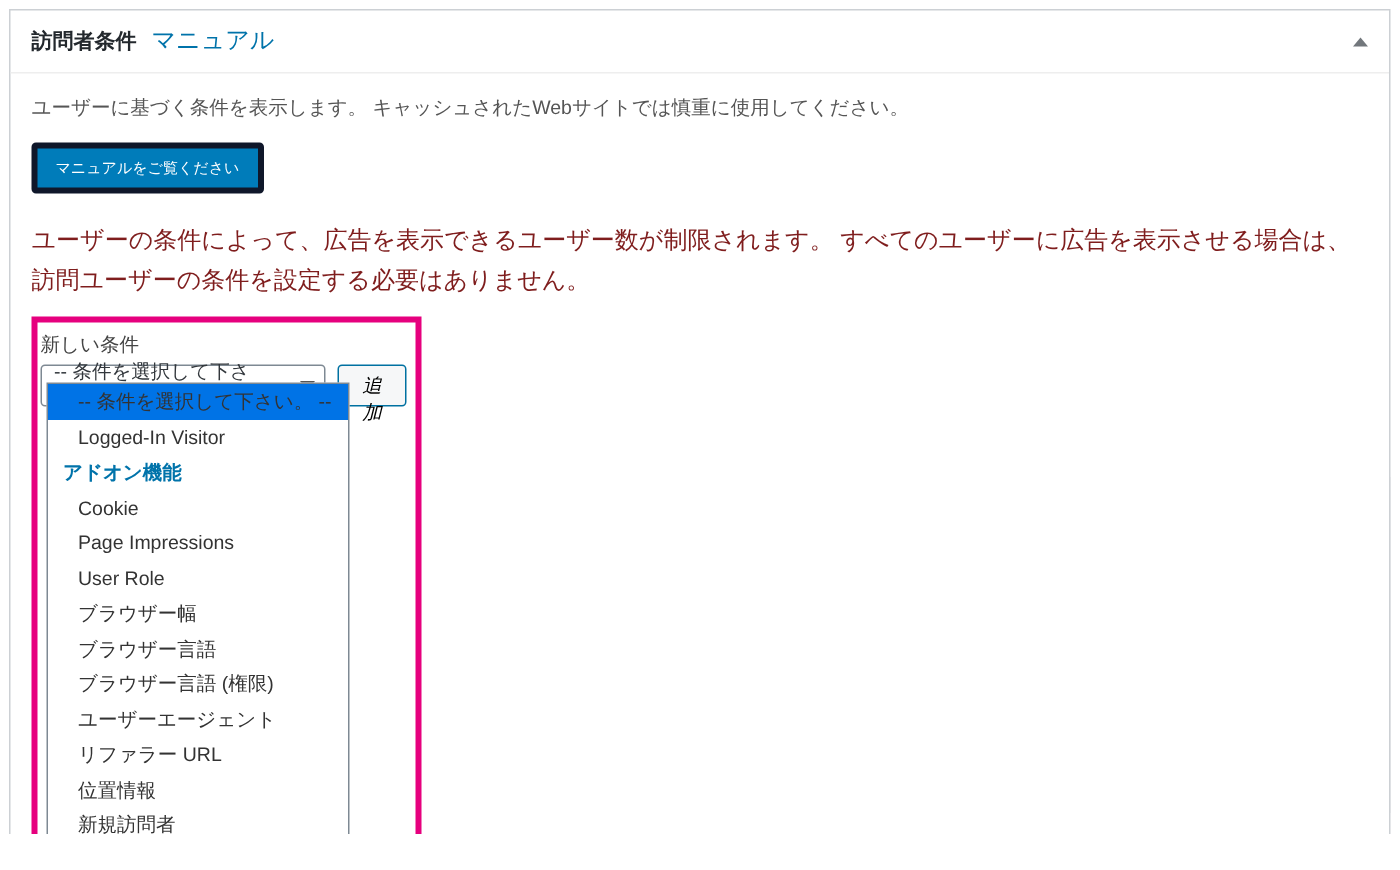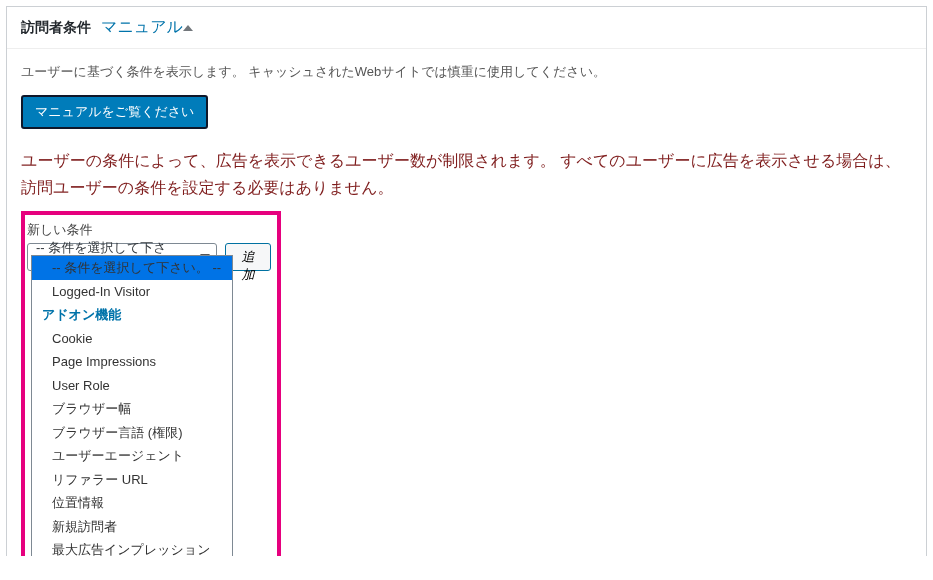--- a/index.html
+++ b/index.html
@@ -1,24 +1,24 @@
 <!DOCTYPE html>
 <html><head>
   <meta charset="utf-8">
   <style>
     * { box-sizing: border-box; margin: 0; padding: 0; }
     body { font-family: -apple-system, "Segoe UI", Arial, sans-serif; font-size: 13px; color: #444; background: #fff; padding: 6px; width: 933px; }
     .panel { border: 1px solid #ccd0d4; margin-bottom: 8px; background: #fff; }
-    .panel-header { padding: 10px 14px; border-bottom: 1px solid #eee; display: flex; align-items: center; justify-content: flex-start; }
+    .panel-header { padding: 10px 14px; border-bottom: 1px solid #eee; display: flex; align-items: center; justify-content: space-between; }
     .panel-title { font-size: 14px; font-weight: bold; color: #23282d; display: flex; align-items: center; gap: 10px; }
     .manual-link { color: #0073aa; font-size: 16px; font-weight: normal; }
     .triangle-up { width: 0; height: 0; border-left: 5px solid transparent; border-right: 5px solid transparent; border-bottom: 6px solid #72777c; }
     .panel-body { padding: 14px; }
     .description { color: #555; margin-bottom: 14px; font-size: 13px; }
-    .btn-primary { background: #007cba; color: #fff; border: 2px solid #0f172a; padding: 6px 12px; font-size: 13px; cursor: pointer; border-radius: 3px; margin-bottom: 18px; }
+    .btn-primary { background: #007cba; color: #fff; border: 4px solid #0f172a; padding: 6px 12px; font-size: 10px; cursor: pointer; border-radius: 3px; margin-bottom: 18px; }
     .note { color: #7f1d1d; font-size: 16px; line-height: 1.7; }
     .condition-label { font-size: 13px; color: #444; margin-bottom: 4px; }
     .select-row { display: flex; align-items: flex-start; gap: 8px; position: relative; }
     .select-box { width: 202px; height: 28px; border: 1px solid #7e8993; border-radius: 3px; padding: 0 24px 0 8px; font-size: 13px; color: #32373c; background: #fff; display: flex; align-items: center; position: relative; cursor: pointer; }
     .chevron { position: absolute; right: 6px; top: 50%; transform: translateY(-50%); width: 0; height: 0; border-left: 5px solid transparent; border-right: 5px solid transparent; border-top: 6px solid #555; }
     .btn-add { background: #f6f7f8; color: #000000; border: 1px solid #0071a1; padding: 4px 10px; font-size: 13px; cursor: pointer; border-radius: 3px; height: 28px; font-style: italic; }
     .highlight-box { border: 4px solid #e6007e; padding: 6px 6px 8px 2px; margin-top: 10px; position: relative; width: 260px; }
     .dropdown-list { position: absolute; top: 40px; left: 6px; width: 202px; background: #fff; border: 1px solid #7e8993; list-style: none; z-index: 10; }
     .dropdown-list li { padding: 2px 10px; font-size: 13px; color: #333; cursor: pointer; line-height: 1.5; }
     .dropdown-list li.selected { background: #0073e6; color: #fff; }
@@ -58,20 +58,21 @@
       </div>
 
       <ul class="dropdown-list" id="dropdown-list">
           <li class="selected sub">-- 条件を選択して下さい。 --</li>
           <li class="sub">Logged-In Visitor</li>
           <li class="group">アドオン機能</li>
           <li class="sub">Cookie</li>
           <li class="sub">Page Impressions</li>
           <li class="sub">User Role</li>
           <li class="sub">ブラウザー幅</li>
+          <li class="sub">ブラウザー言語</li>
           <li class="sub">ブラウザー言語 (権限)</li>
           <li class="sub">ユーザーエージェント</li>
           <li class="sub">リファラー URL</li>
           <li class="sub">位置情報</li>
           <li class="sub">新規訪問者</li>
           <li class="sub">最大広告インプレッション数</li>
         </ul>
       <div style="height: 304px;"></div>
       <div class="blue-underline"></div>
     </div>

